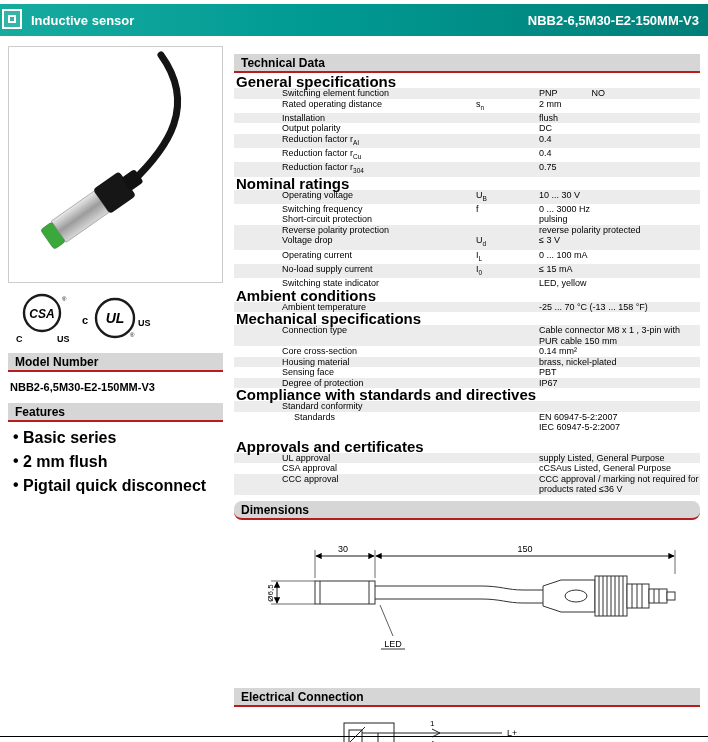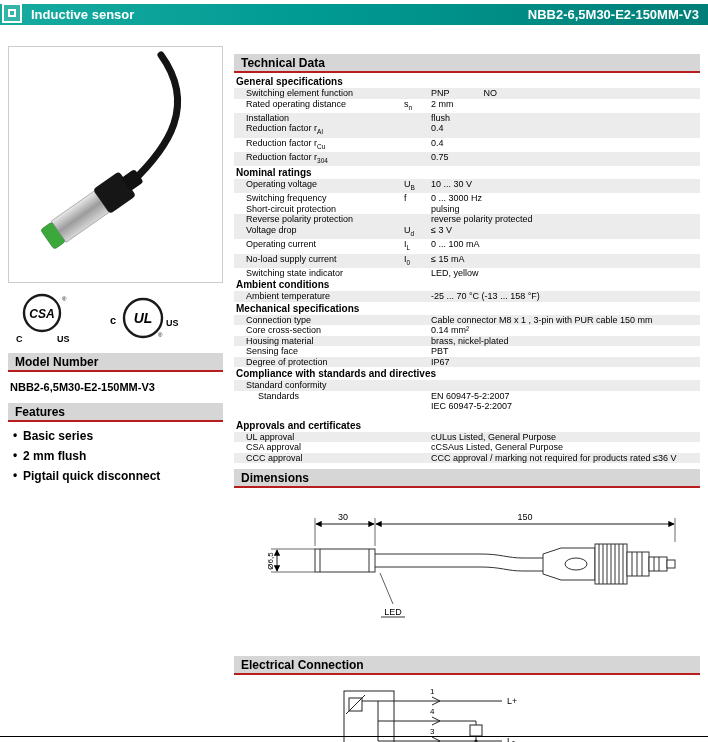--- a/index.html
+++ b/index.html
@@ -5,21 +5,21 @@
   :root { --brand:#009a93; }
   * { box-sizing:border-box; margin:0; padding:0; }
   html,body { background:#fff; }
   body {
     width:708px; height:742px; position:relative; overflow:hidden;
     font-family:"Liberation Sans", sans-serif; color:#000;
   }
 
   
   .topbar {
-    position:absolute; top:4px; left:0; right:0; height:21px;
+    position:absolute; top:4px; left:0; right:0; height:32px;
     background:linear-gradient(90deg,#17aba0 0%, var(--brand) 45%, #007f78 100%);
     display:flex; align-items:center; color:#fff;
   }
   .sensor-icon {
     width:20px; height:20px; margin-left:2px; margin-top:-3px;
     background:#35b5a9; border:2px solid #fff;
     display:flex; align-items:center; justify-content:center;
   }
   .sensor-icon .inner { width:8px; height:8px; border:2px solid #fff; }
   .topbar .title  { font-size:13px; font-weight:bold; margin-left:9px; }
@@ -30,35 +30,35 @@
   .left-col  { width:215px; flex:none; padding-top:12px; }
   .right-col { flex:1; padding-top:20px; }
 
   .col-header {
     background:#d6d6d6; border-bottom:2px solid #b91c1c;
     font-weight:bold; font-size:12px; padding:2px 7px 1px;
   }
 
   
   .photo-box { width:100%; height:237px; border:1px solid #ccc; background:#fff; }
-  .logos { display:flex; align-items:center; gap:32px; height:58px; margin:6px 0 6px 4px;text-align:center; }
+  .logos { display:flex; align-items:center; gap:4px; height:58px; margin:6px 0 6px 4px;text-align:center; }
   .model-number-text { font-size:11px; font-weight:bold; padding:9px 2px 10px; }
   .features-list { list-style:none; padding:7px 2px 0; }
   .features-list li {
-    font-size:12px; font-weight:bold; padding-left:13px; position:relative; margin-bottom:6px;
+    font-size:16px; font-weight:bold; padding-left:13px; position:relative; margin-bottom:6px;
   }
   .features-list li::before { content:"\2022"; position:absolute; left:3px; top:-1px; }
 
   
   .tbl { margin-top:2px; }
-  .tbl-section-header { font-weight:bold; font-size:10px; padding:2px 0 1px 2px; line-height:10px; }
+  .tbl-section-header { font-weight:bold; font-size:15px; padding:2px 0 1px 2px; line-height:10px; }
   .tbl-section-header.gap { margin-top:7px; }
   .tbl-row {
     display:grid; grid-template-columns:12px 158px 27px 1fr;
-    font-size:9px; line-height:10.5px; align-items:start;
+    font-size:9px; line-height:10.5px; align-items:start;gap:36px;
   }
   .tbl-row.shaded { background:#ececec; }
   .cell.sym sub, .cell.label sub { font-size:6.5px; }
   .cell.value .value2 { margin-left:34px; }
   .cell.label.indent2 { padding-left:12px; }
 
   
   .dims-drawing { margin:6px 0 0 4px;text-align:center; }
   .elec-drawing { margin:4px 0 0 100px; }
   svg text { font-family:"Liberation Sans", sans-serif; }
@@ -143,20 +143,26 @@
           <div class="cell label">Rated operating distance</div>
           <div class="cell sym">s<sub>n</sub></div>
           <div class="cell value"><span>2 mm</span></div>
         </div>
         <div class="tbl-row shaded">
           <div class="cell spacer"></div>
           <div class="cell label">Installation</div>
           <div class="cell sym"></div>
           <div class="cell value"><span>flush</span></div>
         </div>
+        <div class="tbl-row">
+          <div class="cell spacer"></div>
+          <div class="cell label">Output polarity</div>
+          <div class="cell sym"></div>
+          <div class="cell value"><span>DC</span></div>
+        </div>
         <div class="tbl-row shaded">
           <div class="cell spacer"></div>
           <div class="cell label">Reduction factor r<sub>Al</sub></div>
           <div class="cell sym"></div>
           <div class="cell value"><span>0.4</span></div>
         </div>
         <div class="tbl-row">
           <div class="cell spacer"></div>
           <div class="cell label">Reduction factor r<sub>Cu</sub></div>
           <div class="cell sym"></div>
@@ -269,37 +275,37 @@
           <div class="cell value">
             <div>EN 60947-5-2:2007</div>
             <div>IEC 60947-5-2:2007</div>
           </div>
         </div>
         <div class="tbl-section-header gap">Approvals and certificates</div>
         <div class="tbl-row shaded">
           <div class="cell spacer"></div>
           <div class="cell label">UL approval</div>
           <div class="cell sym"></div>
-          <div class="cell value"><span>cULus Listed, General Purpose</span></div>
+          <div class="cell value"><span>supply Listed, General Purpose</span></div>
         </div>
         <div class="tbl-row">
           <div class="cell spacer"></div>
           <div class="cell label">CSA approval</div>
           <div class="cell sym"></div>
           <div class="cell value"><span>cCSAus Listed, General Purpose</span></div>
         </div>
         <div class="tbl-row shaded">
           <div class="cell spacer"></div>
           <div class="cell label">CCC approval</div>
           <div class="cell sym"></div>
           <div class="cell value"><span>CCC approval / marking not required for products rated ≤36 V</span></div>
         </div>
       </div>
 
-    <div class="col-header" style="margin-top:6px;">Dimensions</div>
+    <div class="col-header" style="margin-top:6px;border-radius:8px;">Dimensions</div>
     <div class="dims-drawing">
       <svg width="452" height="150" viewBox="0 0 452 150">
         <defs>
           <marker id="arr" viewBox="0 0 10 10" refX="9" refY="5" markerWidth="7" markerHeight="7" orient="auto-start-reverse">
             <path d="M0 0 L10 5 L0 10 z" fill="#000"></path>
           </marker>
         </defs>
 
         <g stroke="#444" stroke-width="0.8">
           <line x1="72" y1="52" x2="72" y2="24"></line>

